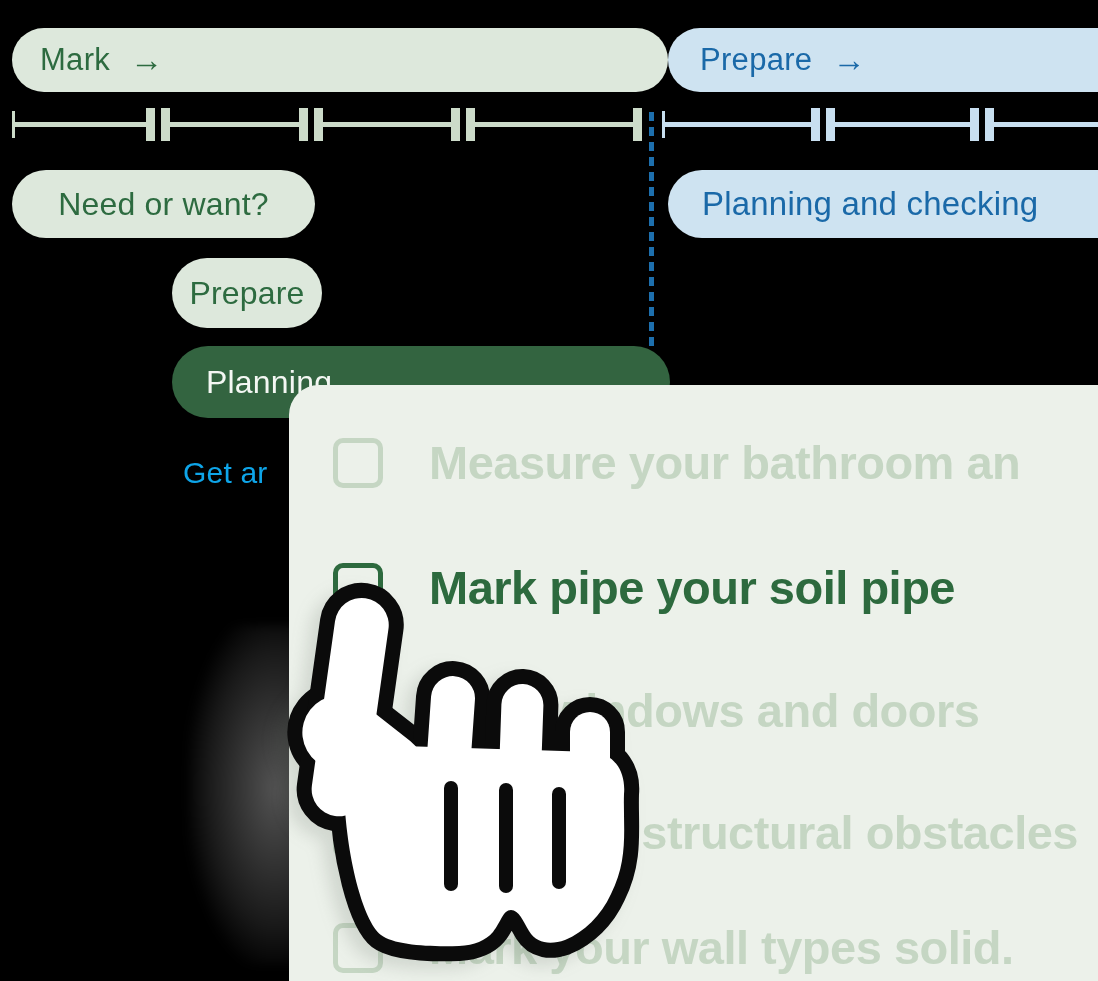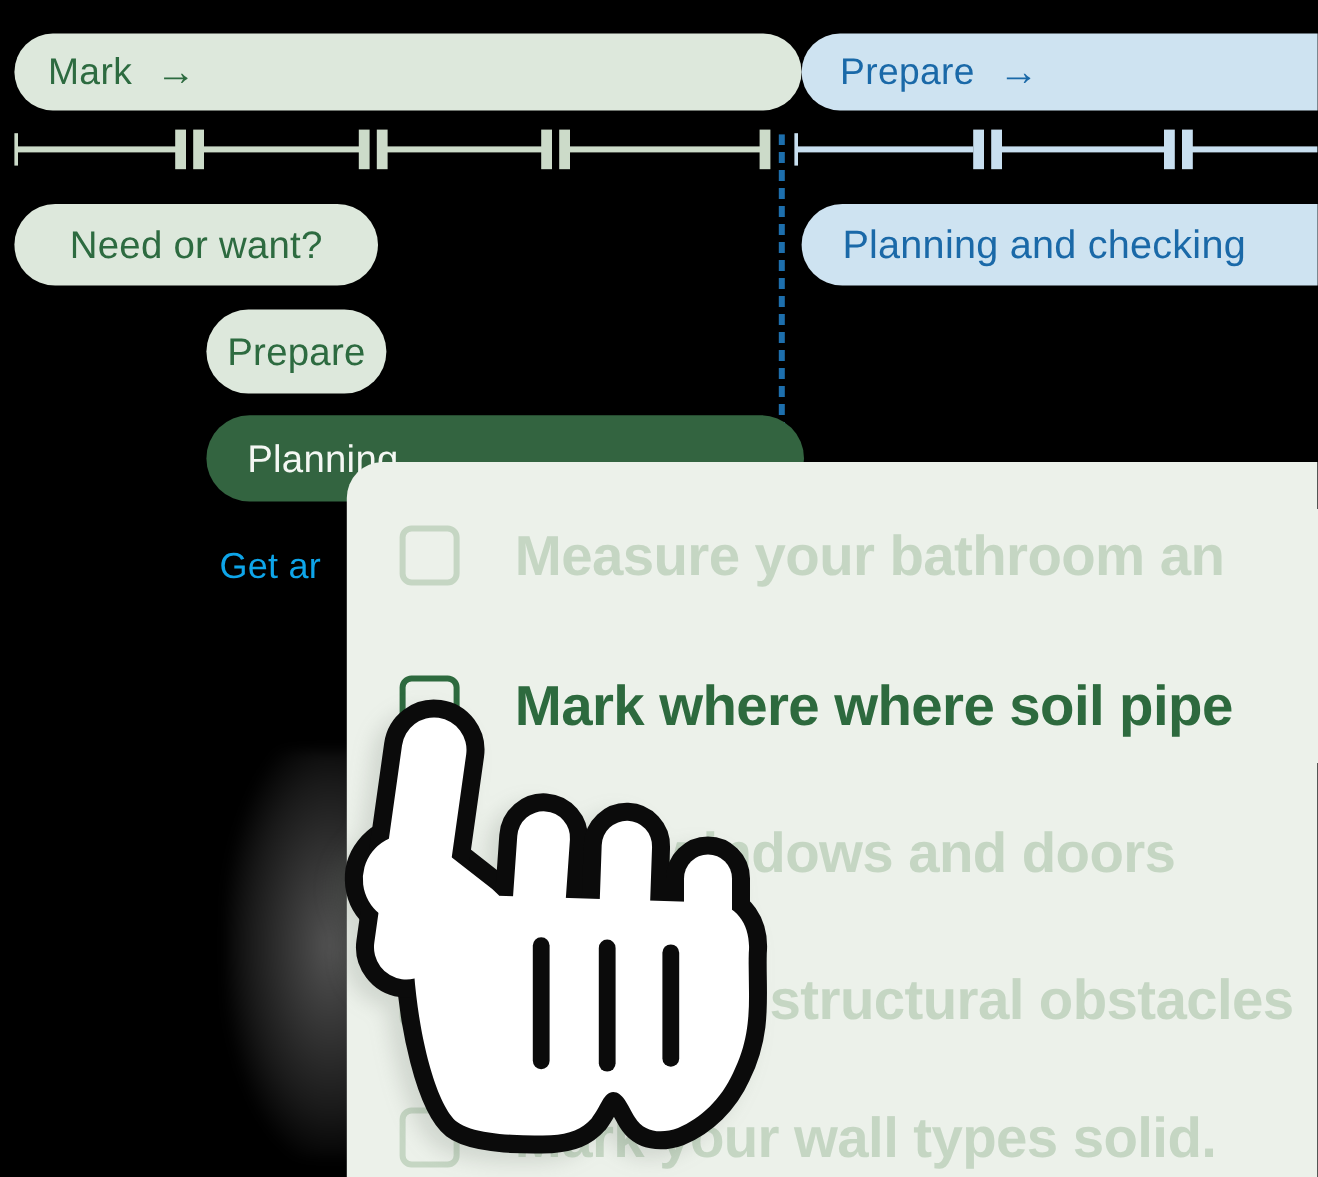--- a/index.html
+++ b/index.html
@@ -132,21 +132,21 @@
 
 <div class="hand-shadow"></div>
 
 <div class="panel">
   <div class="check-row row-0 state-muted">
     <div class="box"></div>
     <div class="lbl">Measure your bathroom an</div>
   </div>
   <div class="check-row row-1 state-active">
     <div class="box"></div>
-    <div class="lbl">Mark where where soil pipe</div>
+    <div class="lbl">Mark pipe your soil pipe</div>
   </div>
   <div class="check-row row-2 state-muted">
     <div class="box"></div>
     <div class="lbl">Mark windows and doors</div>
   </div>
   <div class="check-row row-3 state-muted">
     <div class="box"></div>
     <div class="lbl">Mark any structural obstacles</div>
   </div>
   <div class="check-row row-4 state-muted">

